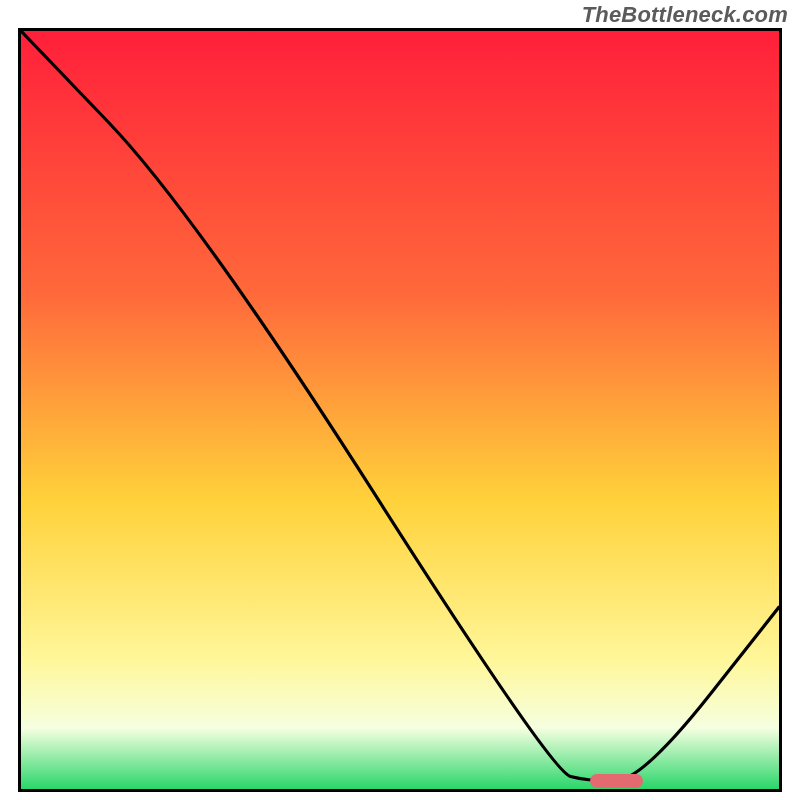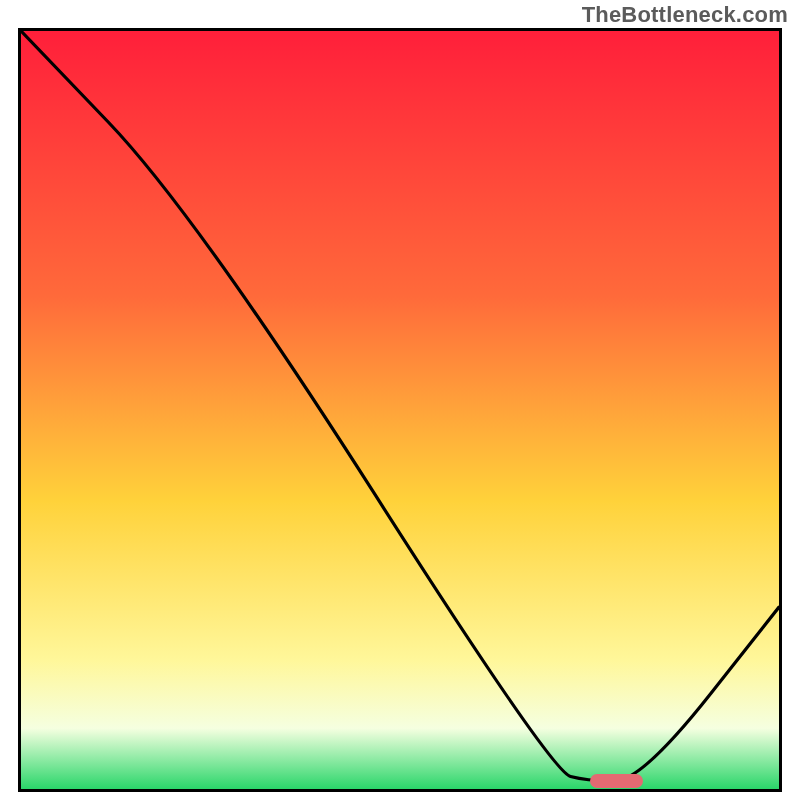--- a/index.html
+++ b/index.html
@@ -17,20 +17,21 @@
   }
   .watermark {
     position: absolute;
     top: 2px;
     right: 12px;
     font-family: Arial, Helvetica, sans-serif;
     font-size: 22px;
     font-weight: 600;
     color: #5b5b5b;
     letter-spacing: 0.2px;
+    font-style: italic;
   }
   .plot {
     position: absolute;
     left: 18px;
     top: 28px;
     width: 764px;
     height: 764px;
     box-sizing: border-box;
     border: 3px solid #000;
     overflow: hidden;

